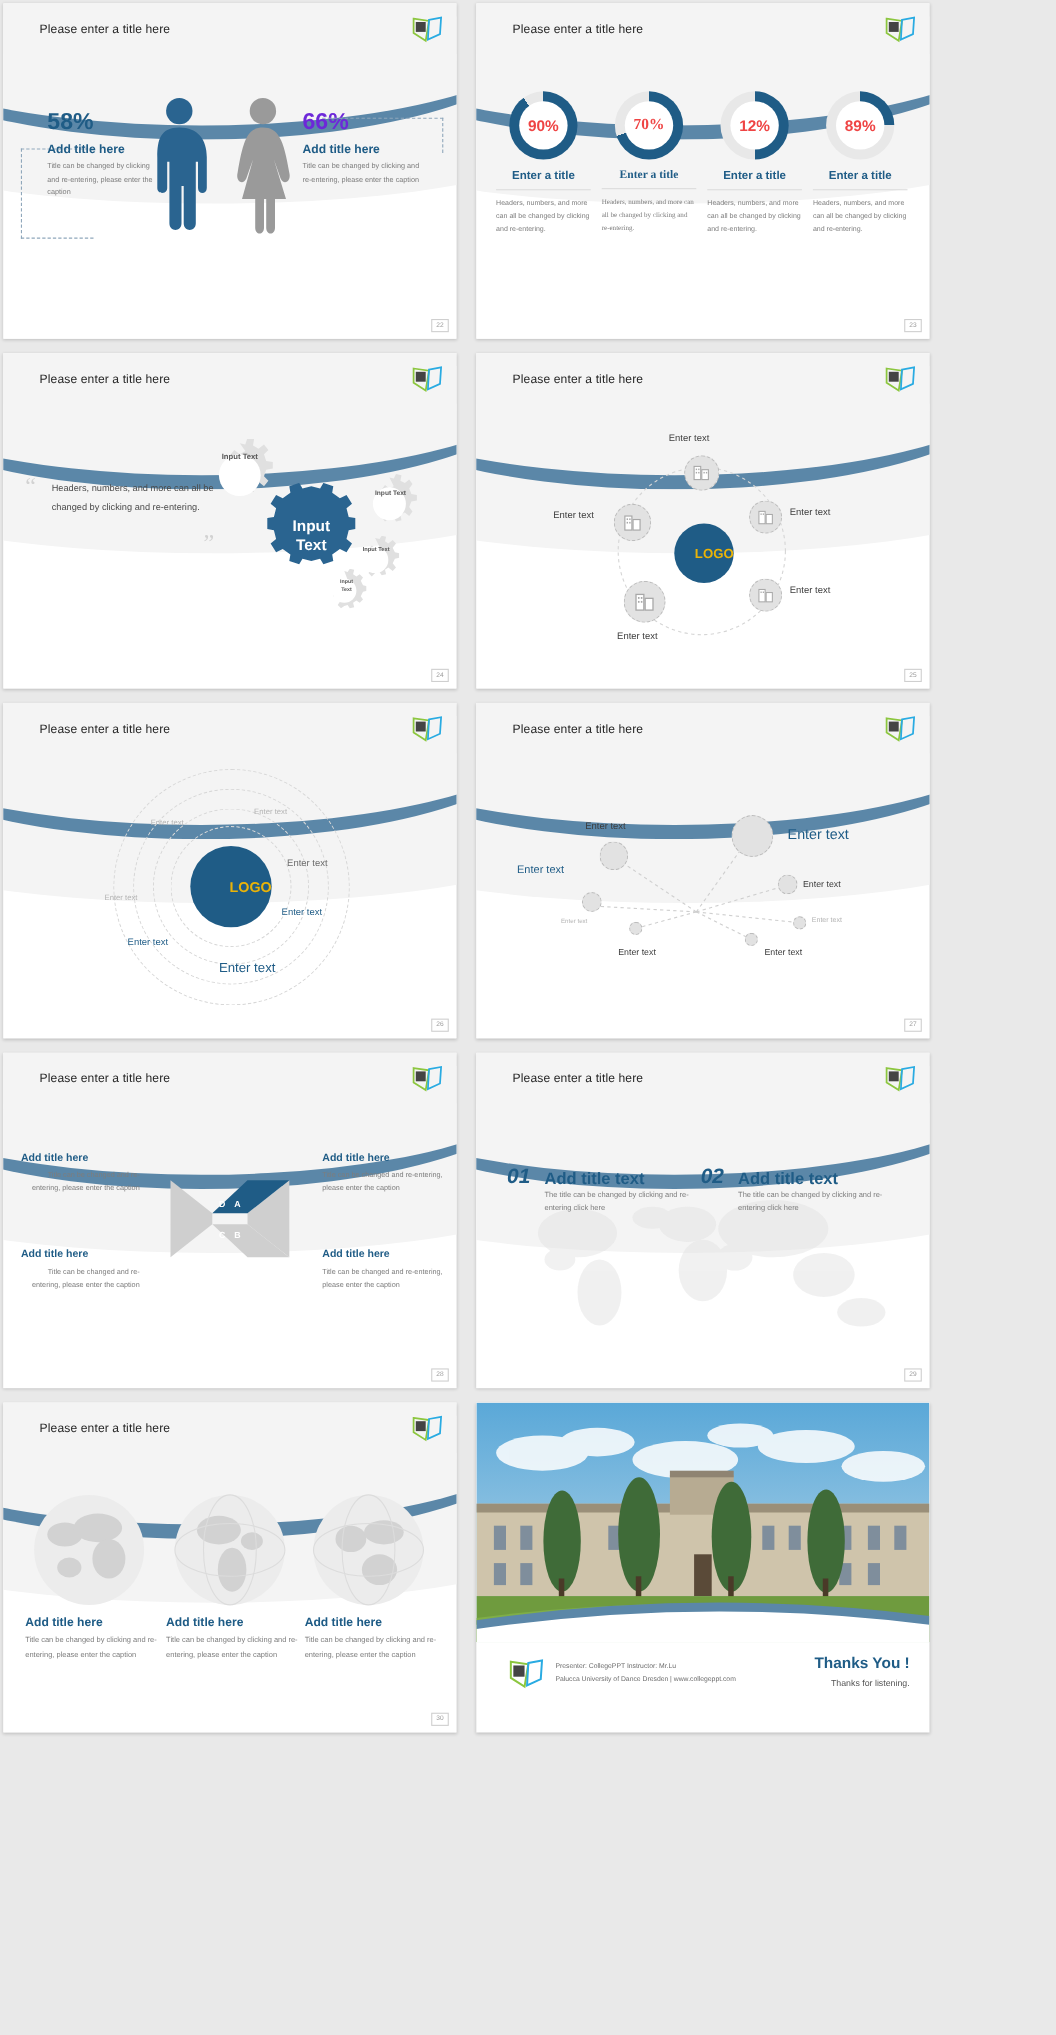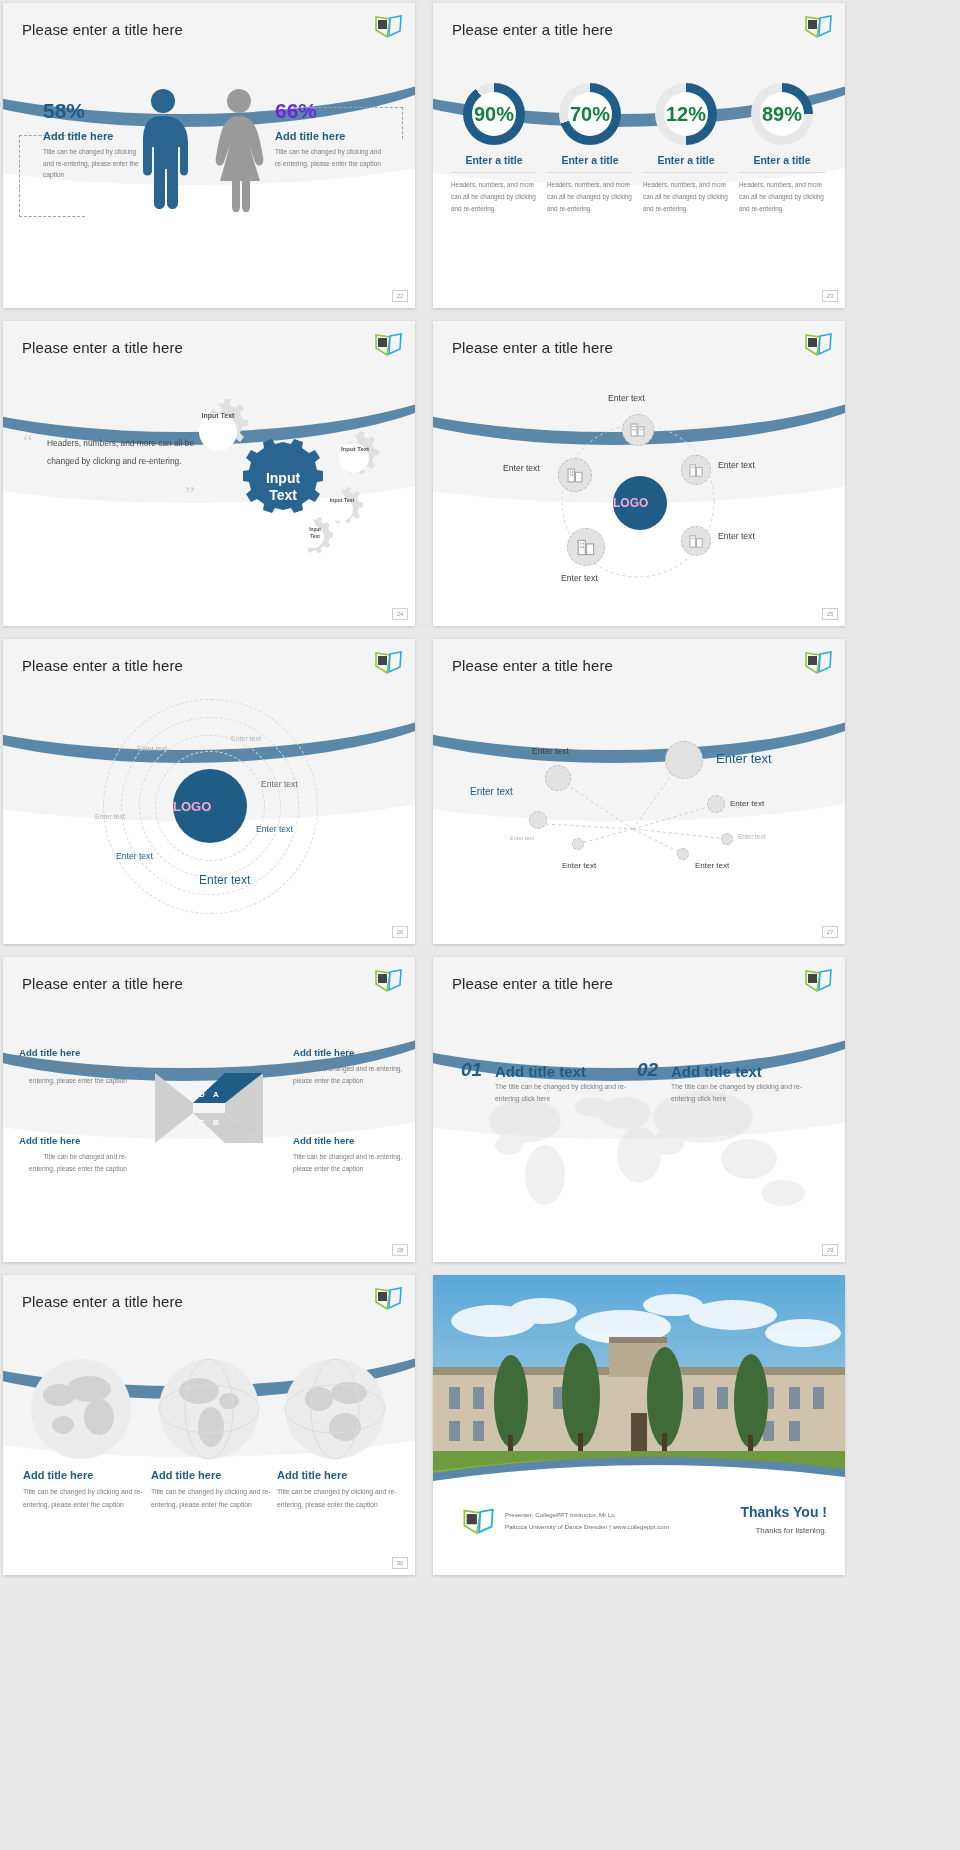--- a/index.html
+++ b/index.html
@@ -8,21 +8,21 @@
     background:#e9e9e9;
     font-family:"Liberation Sans", sans-serif;
     overflow:hidden;
   }
   .grid { display:grid; grid-template-columns:415px 415px; column-gap:15px; row-gap:13px;
           padding:3px 0 0 3px; }
   .slide { position:relative; width:412px; height:305px; background:#fff;
            box-shadow:0 1px 3px rgba(0,0,0,.18); overflow:hidden; }
   .slide.row5 { height:300px; }
   .hdr { position:absolute; top:0; left:0; right:0; height:52px; background:#f4f4f4; }
-  .hdr-title { position:absolute; left:19px; top:18px; font-size:15px; color:#262626;
+  .hdr-title { position:absolute; left:33px; top:18px; font-size:11px; color:#262626;
                letter-spacing:.1px; }
   .swoosh { position:absolute; left:-130px; top:30px; width:620px; height:120px;
             border-radius:50%/60px; border-top:0; background:transparent; pointer-events:none; }
   .swoosh i { position:absolute; display:block; width:620px; height:190px; left:0; top:-96px;
               border-bottom:13px solid #5b87a8; border-radius:50%; }
   .wsheet { position:absolute; left:0; right:0; top:46px; bottom:0; background:#fff; }
   .wsheet:before { content:""; position:absolute; left:-140px; top:-34px; width:660px; height:170px;
                    background:#f4f4f4; border-radius:0 0 50% 50%/0 0 64px 64px; }
   .pgno { position:absolute; right:7px; bottom:6px; width:16px; height:12px;
           border:1px solid #cfcfcf; font-size:6px; color:#9b9b9b; text-align:center;
@@ -35,35 +35,35 @@
   .pct.b { color:#1f5c86; } .pct.g { color:#6d28d9; }
   .ptitle { font-size:11px; font-weight:bold; color:#1f5c86; margin-top:7px; }
   .ptxt { font-size:6.6px; color:#7d7d7d; line-height:1.75; margin-top:4px; }
   .dashbox { position:absolute; border:1px dashed #8fa7bb; }
 
   
   .dcol { position:absolute; top:80px; width:86px; text-align:center; }
   .donut { width:62px; height:62px; margin:0 auto; border-radius:50%; position:relative; }
   .donut .hole { position:absolute; inset:9px; background:#fff; border-radius:50%;
                  display:flex; align-items:center; justify-content:center;
-                 font-size:20px; font-weight:bold; color:#15803d; }
+                 font-size:14px; font-weight:bold; color:#ef4444; }
   .dtitle { font-size:10.5px; font-weight:bold; color:#1f5c86; margin-top:9px;
             padding-bottom:6px; border-bottom:1px solid #dcdcdc; }
   .dtxt { font-size:6.4px; color:#7d7d7d; line-height:1.85; margin-top:6px; text-align:left; }
   .quote { position:absolute; font-size:8.4px; color:#4a4a4a; line-height:2.1; }
   .qm { position:absolute; font-size:22px; color:#d2d2d2; font-family:"Liberation Serif",serif; }
 
   
   .etxt { position:absolute; font-size:8.6px; color:#3d3d3d; }
   .etxt.blue { color:#1f5c86; }
   .etxt.gray { color:#b4b4b4; }
   .node { position:absolute; border-radius:50%; background:#e2e2e2;
           border:1px dashed #bdbdbd; display:flex; align-items:center; justify-content:center; }
-  .logocirc { position:absolute; border-radius:50%; background:#1f5c86; color:#f9a8d4;
-              font-weight:bold; display:flex; align-items:center; justify-content:flex-start; }
+  .logocirc { position:absolute; border-radius:50%; background:#1f5c86; color:#eab308;
+              font-weight:bold; display:flex; align-items:center; justify-content:flex-end; }
   .ring { position:absolute; border:1px dashed #d8d8d8; border-radius:50%; }
 
   
   .xlabel { position:absolute; font-size:9.6px; font-weight:bold; color:#1f5c86; }
   .xtxt { position:absolute; font-size:6.6px; color:#7d7d7d; line-height:1.85; }
 
   
   .bignum { position:absolute; font-size:19px; font-weight:bold; font-style:italic; color:#1f5c86; }
   .ntitle { position:absolute; font-size:15px; font-weight:bold; color:#1f5c86; }
   .ntxt { position:absolute; font-size:6.8px; color:#7d7d7d; line-height:1.8; }
@@ -135,21 +135,21 @@
         <i></i>
       </div>
 
     <div class="dcol" style="left:18px;">
       <div class="donut" style="background:conic-gradient(#1f5c86 0 90%, #e8e8e8 90% 100%);">
         <div class="hole">90%</div>
       </div>
       <div class="dtitle">Enter a title</div>
       <div class="dtxt">Headers, numbers, and more can all be changed by clicking and re-entering.</div>
     </div>
-    <div class="dcol" style="left:114px;">
+    <div class="dcol" style="left:114px;font-family:Liberation Serif, serif;">
       <div class="donut" style="background:conic-gradient(#1f5c86 0 70%, #e8e8e8 70% 100%);">
         <div class="hole">70%</div>
       </div>
       <div class="dtitle">Enter a title</div>
       <div class="dtxt">Headers, numbers, and more can all be changed by clicking and re-entering.</div>
     </div>
     <div class="dcol" style="left:210px;">
       <div class="donut" style="background:conic-gradient(#1f5c86 0 50%, #e8e8e8 50% 100%);">
         <div class="hole">12%</div>
       </div>

